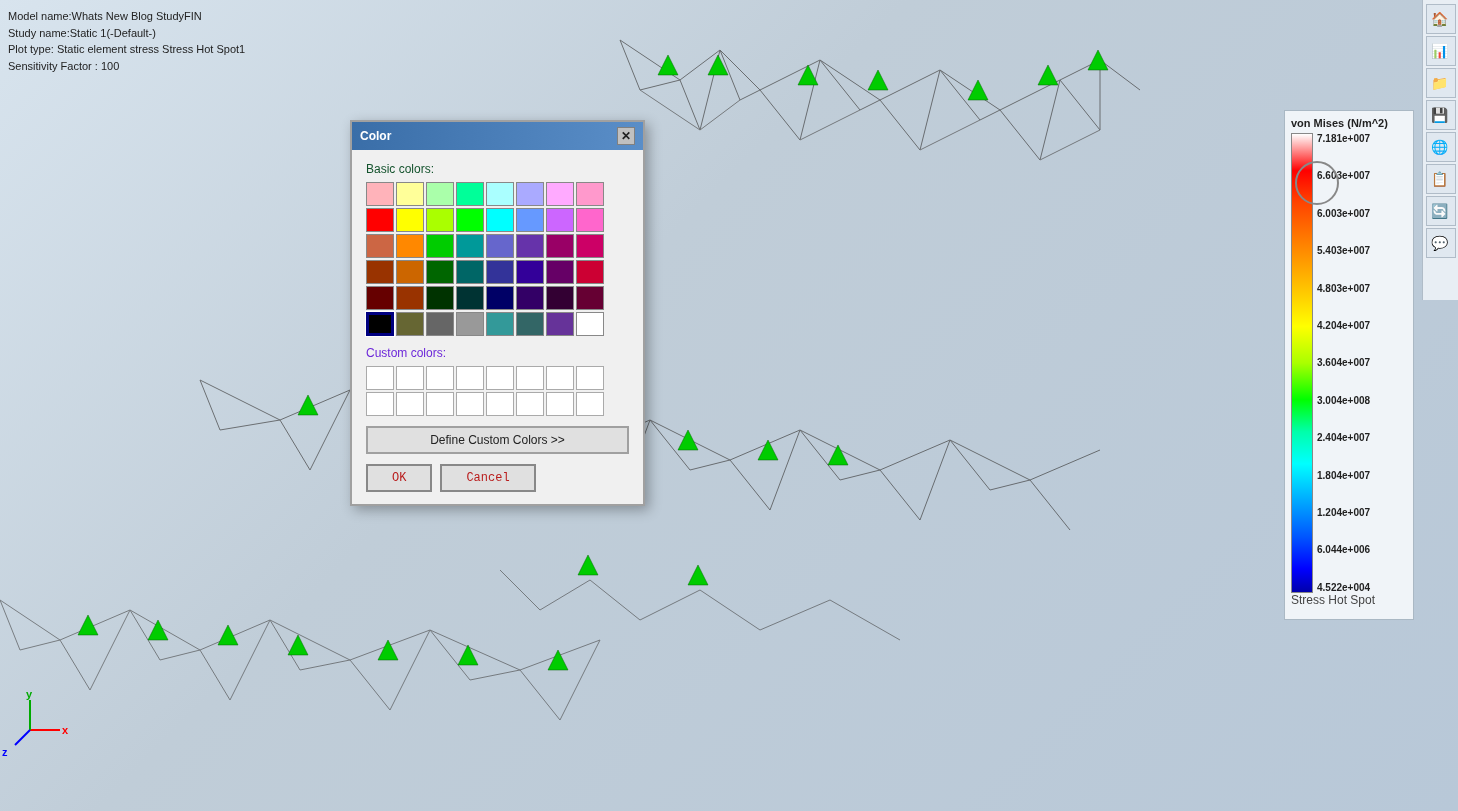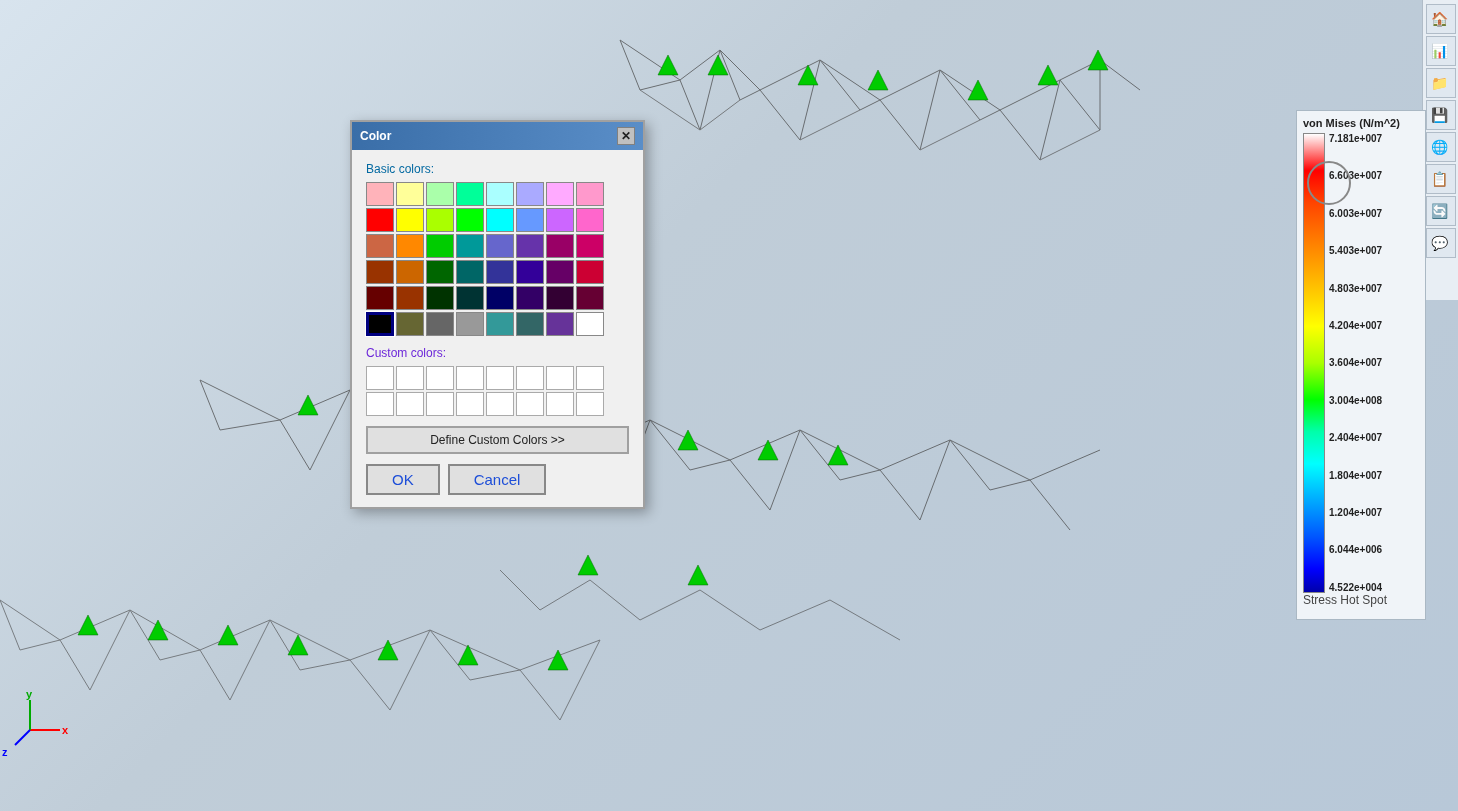--- a/index.html
+++ b/index.html
@@ -57,21 +57,21 @@
       justify-content: center;
       cursor: pointer;
       font-size: 14px;
       color: #444;
     }
 
     
     #legend-panel {
       position: absolute;
       top: 110px;
-      right: 32px;
+      right: 44px;
       width: 130px;
       background: #f0f4f8;
       border: 1px solid #aab8c4;
       padding: 6px;
     }
     #legend-title {
       font-size: 11px;
       font-weight: bold;
       color: #222;
       margin-bottom: 4px;
@@ -160,21 +160,21 @@
       justify-content: center;
       cursor: pointer;
       font-size: 12px;
       font-weight: bold;
     }
     #dialog-body {
       padding: 12px 14px;
     }
     #basic-colors-label {
       font-size: 12px;
-      color: #0369a1;
+      color: #14532d;
       margin-bottom: 6px;
     }
 
     
     .color-grid {
       display: grid;
       grid-template-columns: repeat(8, 28px);
       gap: 2px;
       margin-bottom: 10px;
     }
@@ -216,25 +216,26 @@
       color: #222;
     }
 
     #dialog-buttons {
       display: flex;
       gap: 8px;
       justify-content: flex-start;
     }
     .dialog-btn {
       padding: 5px 24px;
-      font-size: 15px;
+      font-size: 12px;
       border: 2px solid #888;
       background: #e0e0e0;
       cursor: pointer;
-      color: #1d4ed8;
+      color: #b91c1c;
+      font-family: Liberation Mono, monospace;
     }
 
     
     #cad-shapes {
       position: absolute;
       inset: 0;
       pointer-events: none;
     }
   </style>
 </head>
@@ -307,20 +308,26 @@
     <g transform="translate(30, 730)">
       <line x1="0" y1="0" x2="30" y2="0" stroke="#ff0000" stroke-width="2"></line>
       <line x1="0" y1="0" x2="0" y2="-30" stroke="#00aa00" stroke-width="2"></line>
       <line x1="0" y1="0" x2="-15" y2="15" stroke="#0000ff" stroke-width="2"></line>
       <text x="32" y="4" fill="#ff0000" font-size="11" font-weight="bold">x</text>
       <text x="-4" y="-32" fill="#00aa00" font-size="11" font-weight="bold">y</text>
       <text x="-28" y="26" fill="#0000ff" font-size="11" font-weight="bold">z</text>
     </g>
   </svg>
 
+  <div id="info-text">
+    <div>Model name:Whats New Blog StudyFIN</div>
+    <div>Study name:Static 1(-Default-)</div>
+    <div>Plot type: Static element stress Stress Hot Spot1</div>
+    <div>Sensitivity Factor : 100</div>
+  </div>
 
   <div id="right-toolbar">
     <div class="toolbar-btn">🏠</div>
     <div class="toolbar-btn">📊</div>
     <div class="toolbar-btn">📁</div>
     <div class="toolbar-btn">💾</div>
     <div class="toolbar-btn">🌐</div>
     <div class="toolbar-btn">📋</div>
     <div class="toolbar-btn">🔄</div>
     <div class="toolbar-btn">💬</div>

